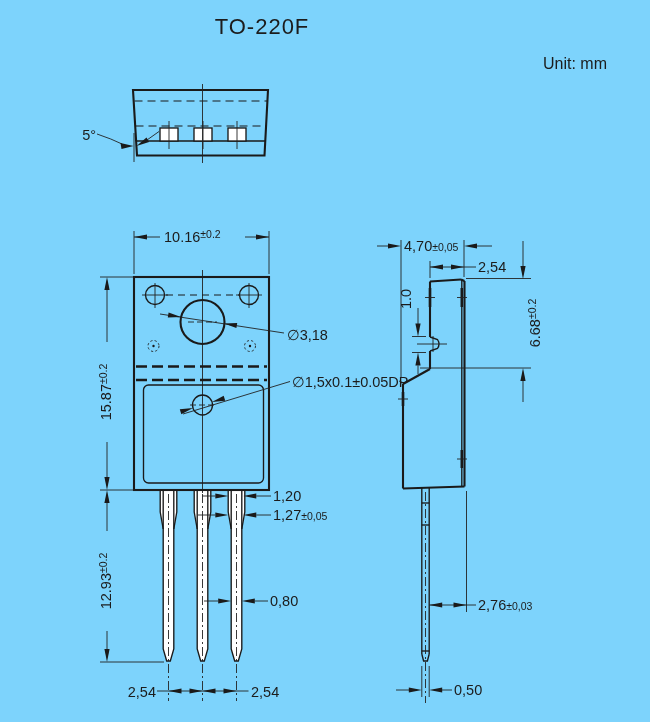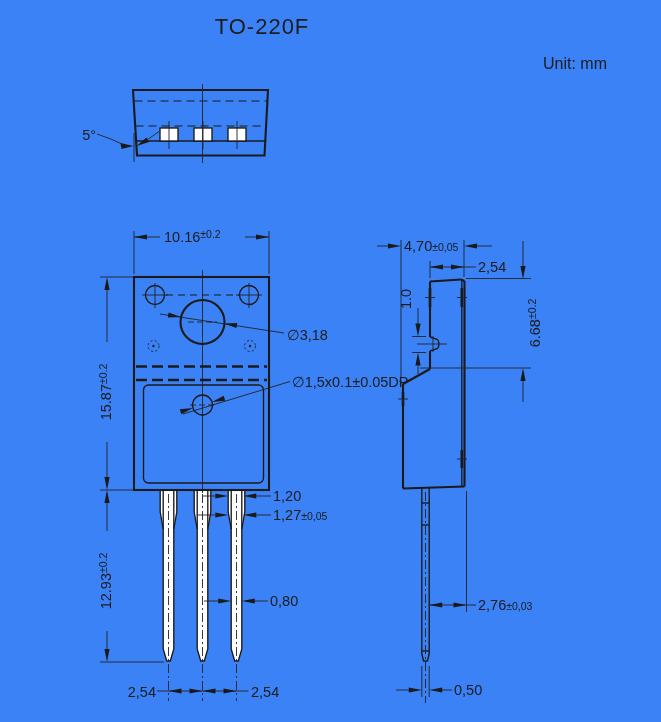--- a/index.html
+++ b/index.html
@@ -1,17 +1,17 @@
 <!DOCTYPE html>
 <html><head>
 <meta charset="utf-8">
 <style>
   html,body{margin:0;padding:0;background:#ffffff;}
-  .page{position:relative;width:650px;height:722px;background:#3b82f6;overflow:hidden;
-        font-family:"Liberation Sans",sans-serif;padding-left:12px;}
+  .page{position:relative;width:650px;height:722px;background:#7dd3fc;overflow:hidden;
+        font-family:"Liberation Sans",sans-serif;}
   svg{position:absolute;left:0;top:0;}
   svg text{fill:#1c1c1c;font-family:"Liberation Sans",sans-serif;}
   .t-title{font-size:22px;letter-spacing:1px;}
   .t-unit{font-size:16px;}
   .t-dim{font-size:14.5px;}
   .t-tol{font-size:10.5px;}
   .ln-bold{stroke:#1a1a1a;stroke-width:2.1;fill:none;}
   .ln-med{stroke:#1a1a1a;stroke-width:1.35;fill:none;}
   .ln-thin{stroke:#222;stroke-width:0.9;fill:none;}
   .ln-dash-bold{stroke:#1a1a1a;stroke-width:2.4;fill:none;stroke-dasharray:11 5;}

